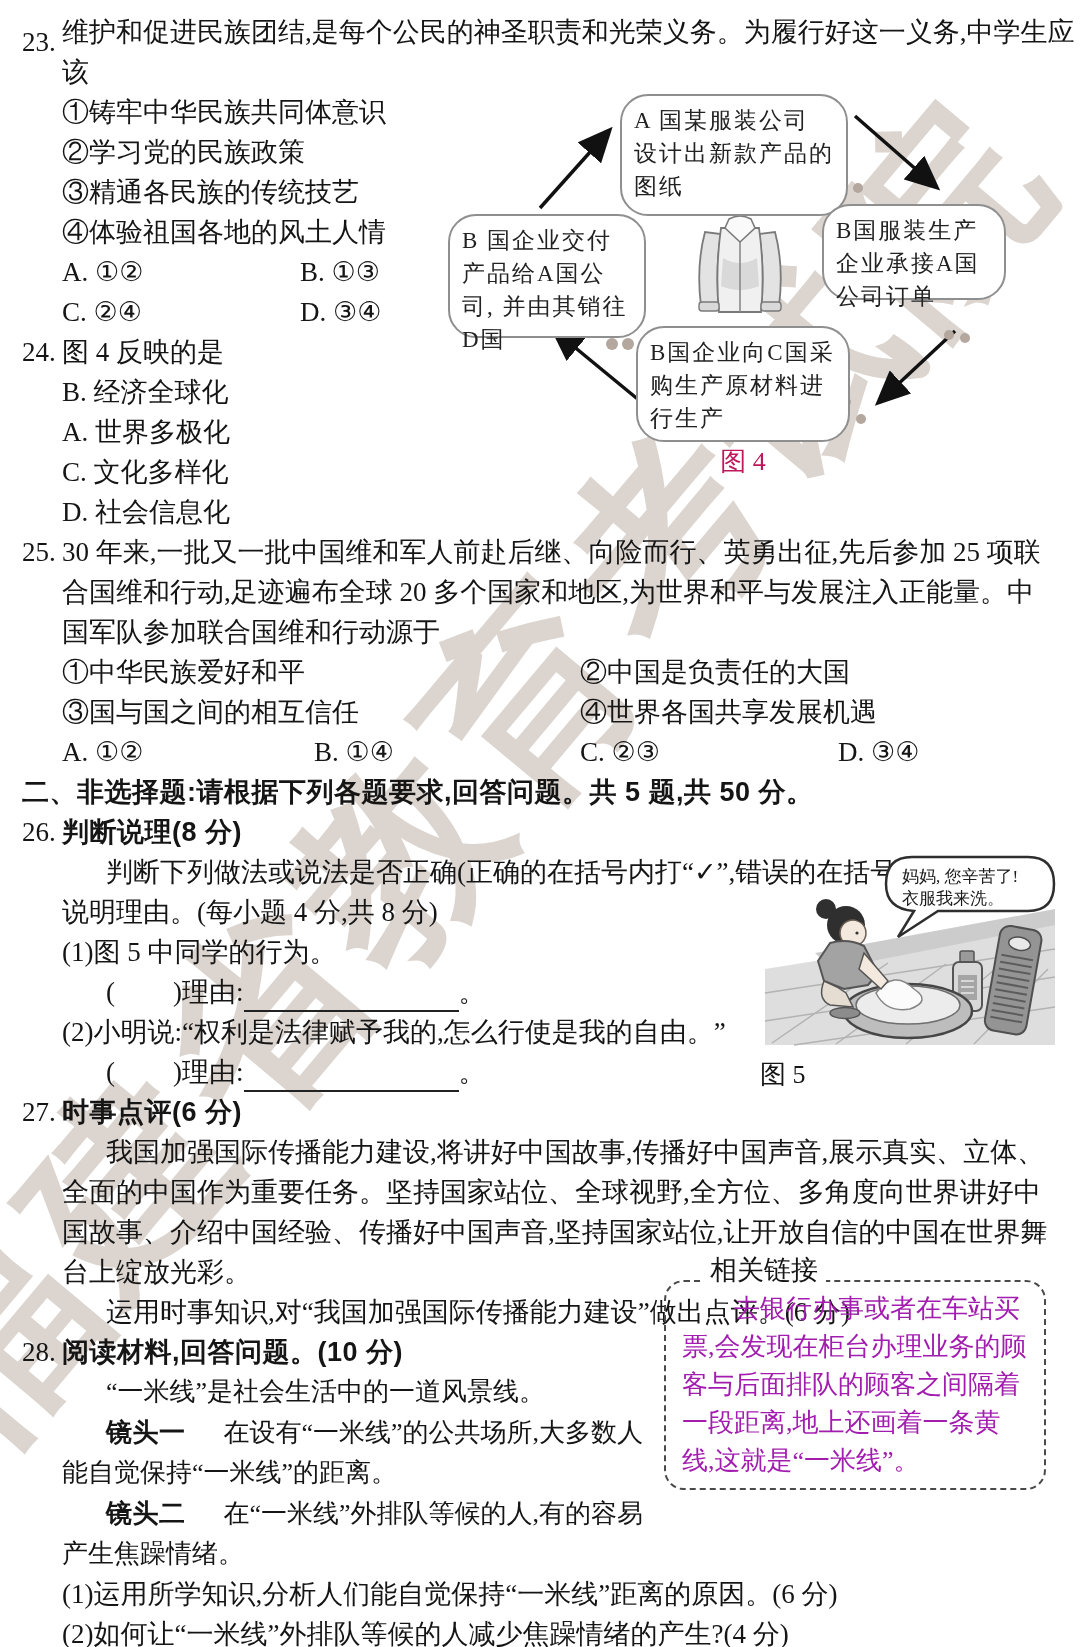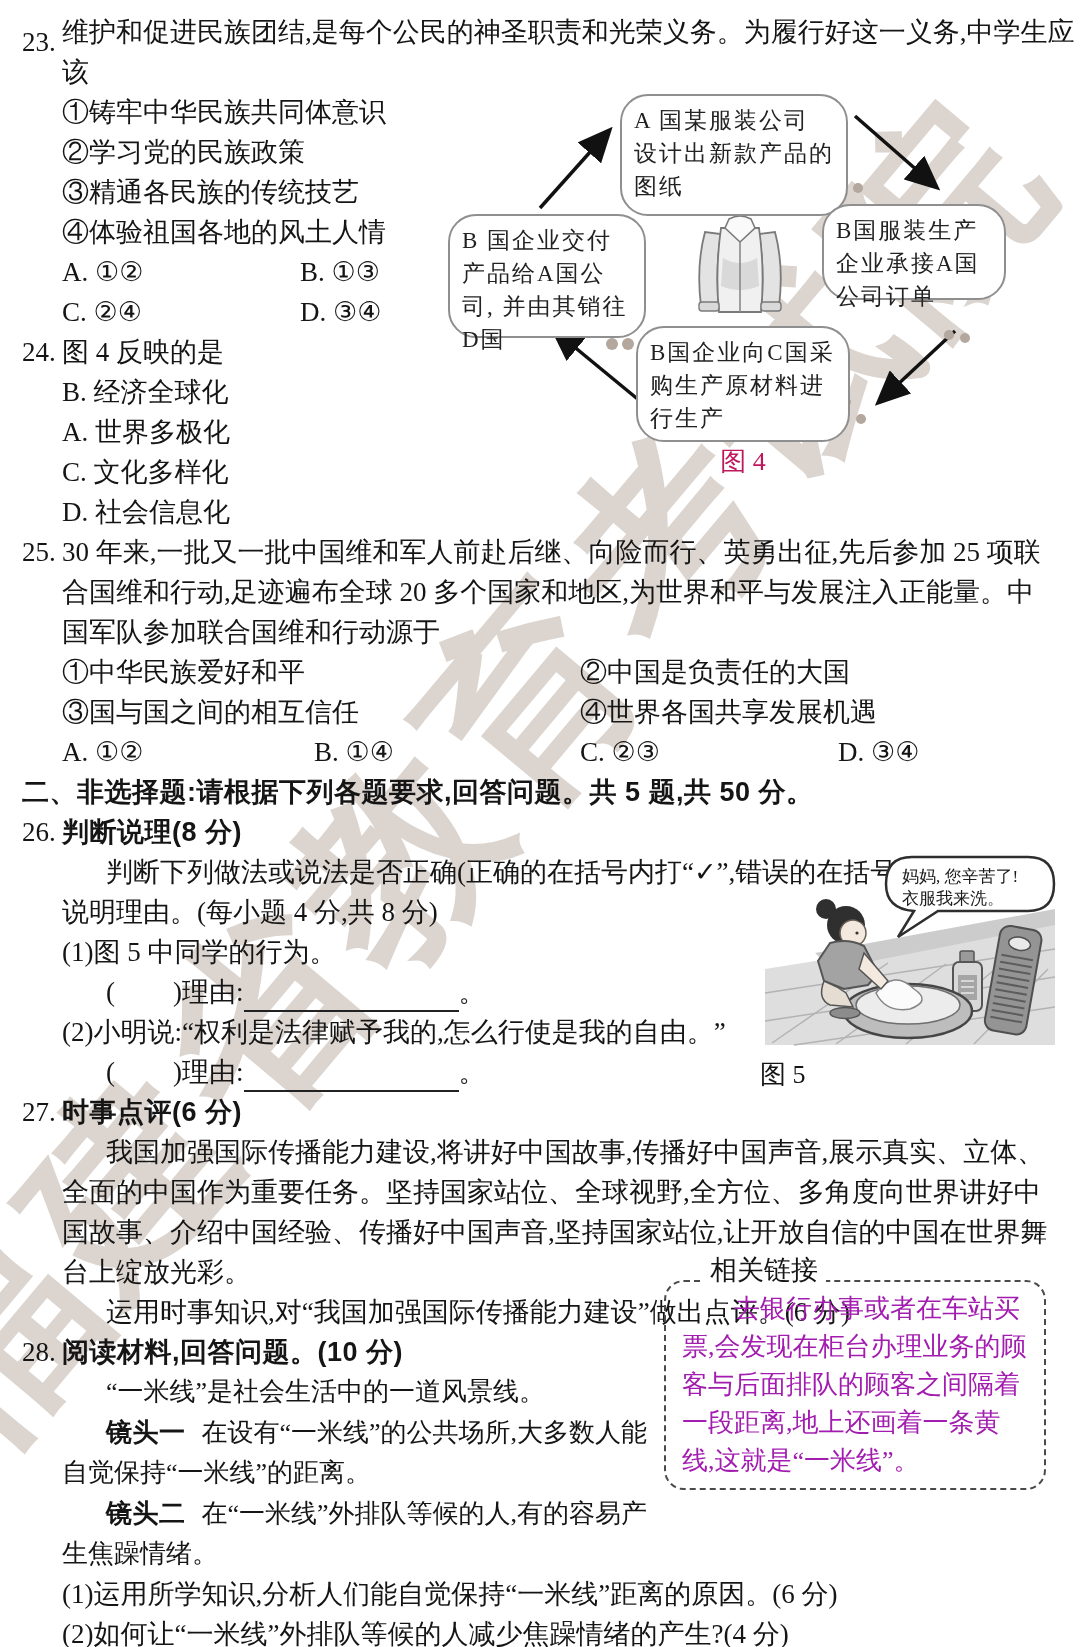--- a/index.html
+++ b/index.html
@@ -28,21 +28,21 @@
   .w996{ width:996px; }
   .row{ position:relative; height:40px; }
   .row .at0{ position:absolute; left:0; }
   .at238{ position:absolute; left:238px; }
   .at252{ position:absolute; left:252px; }
   .at518{ position:absolute; left:518px; }
   .at776{ position:absolute; left:776px; }
   .blankline{ padding-left:44px; }
   .gap58{ display:inline-block; width:58px; }
   .uline{ display:inline-block; width:215px; border-bottom:2px solid #222; height:30px; vertical-align:bottom; }
-  .slabel{ margin-right:16px; }
+  .slabel{ margin-right:38px; }
   
   .fig4{ position:absolute; left:440px; top:86px; width:578px; height:400px; z-index:1; }
   .fig4 .dbox{
     position:absolute; background:#fff; border:2px solid #8f8f8f; border-radius:28px;
     font-size:23px; line-height:33px; letter-spacing:2px; padding:8px 12px;
     color:#222; box-sizing:border-box;
   }
   .fig4 .svglayer{ position:absolute; left:0; top:0; }
   .figcap{ position:absolute; font-size:26px; color:#be185d; text-align:center; }
   

